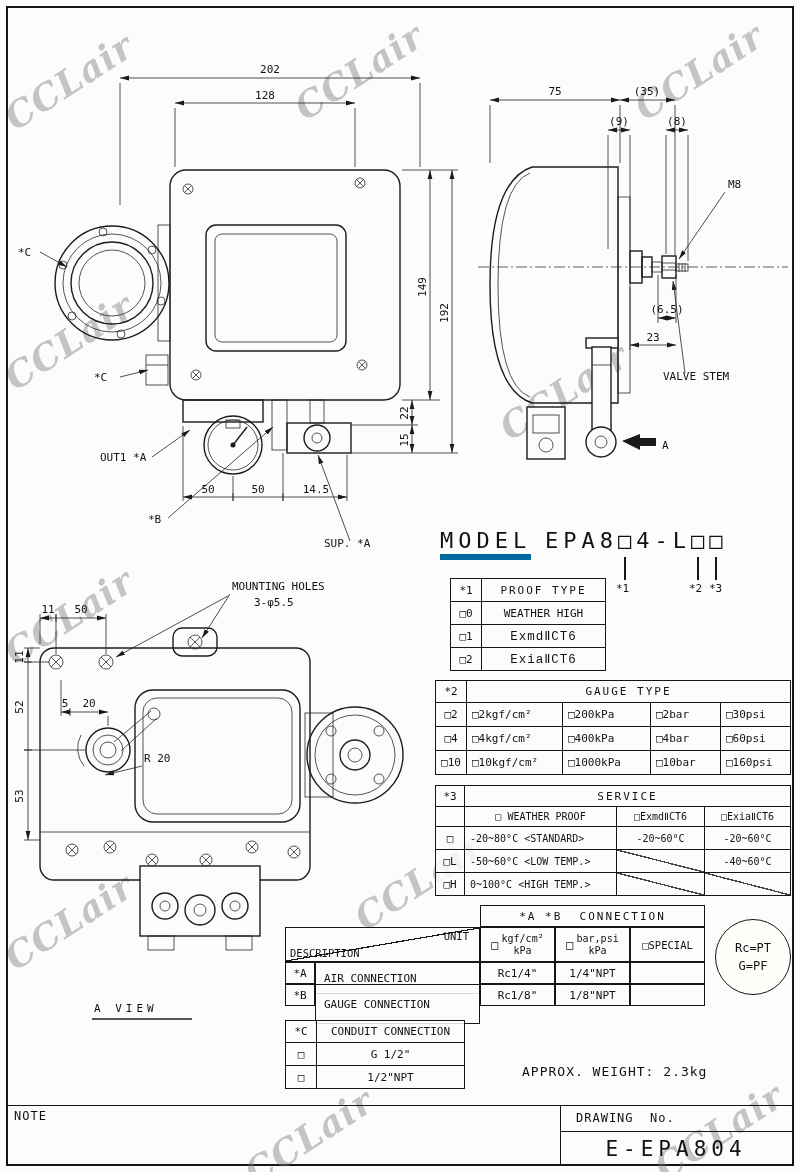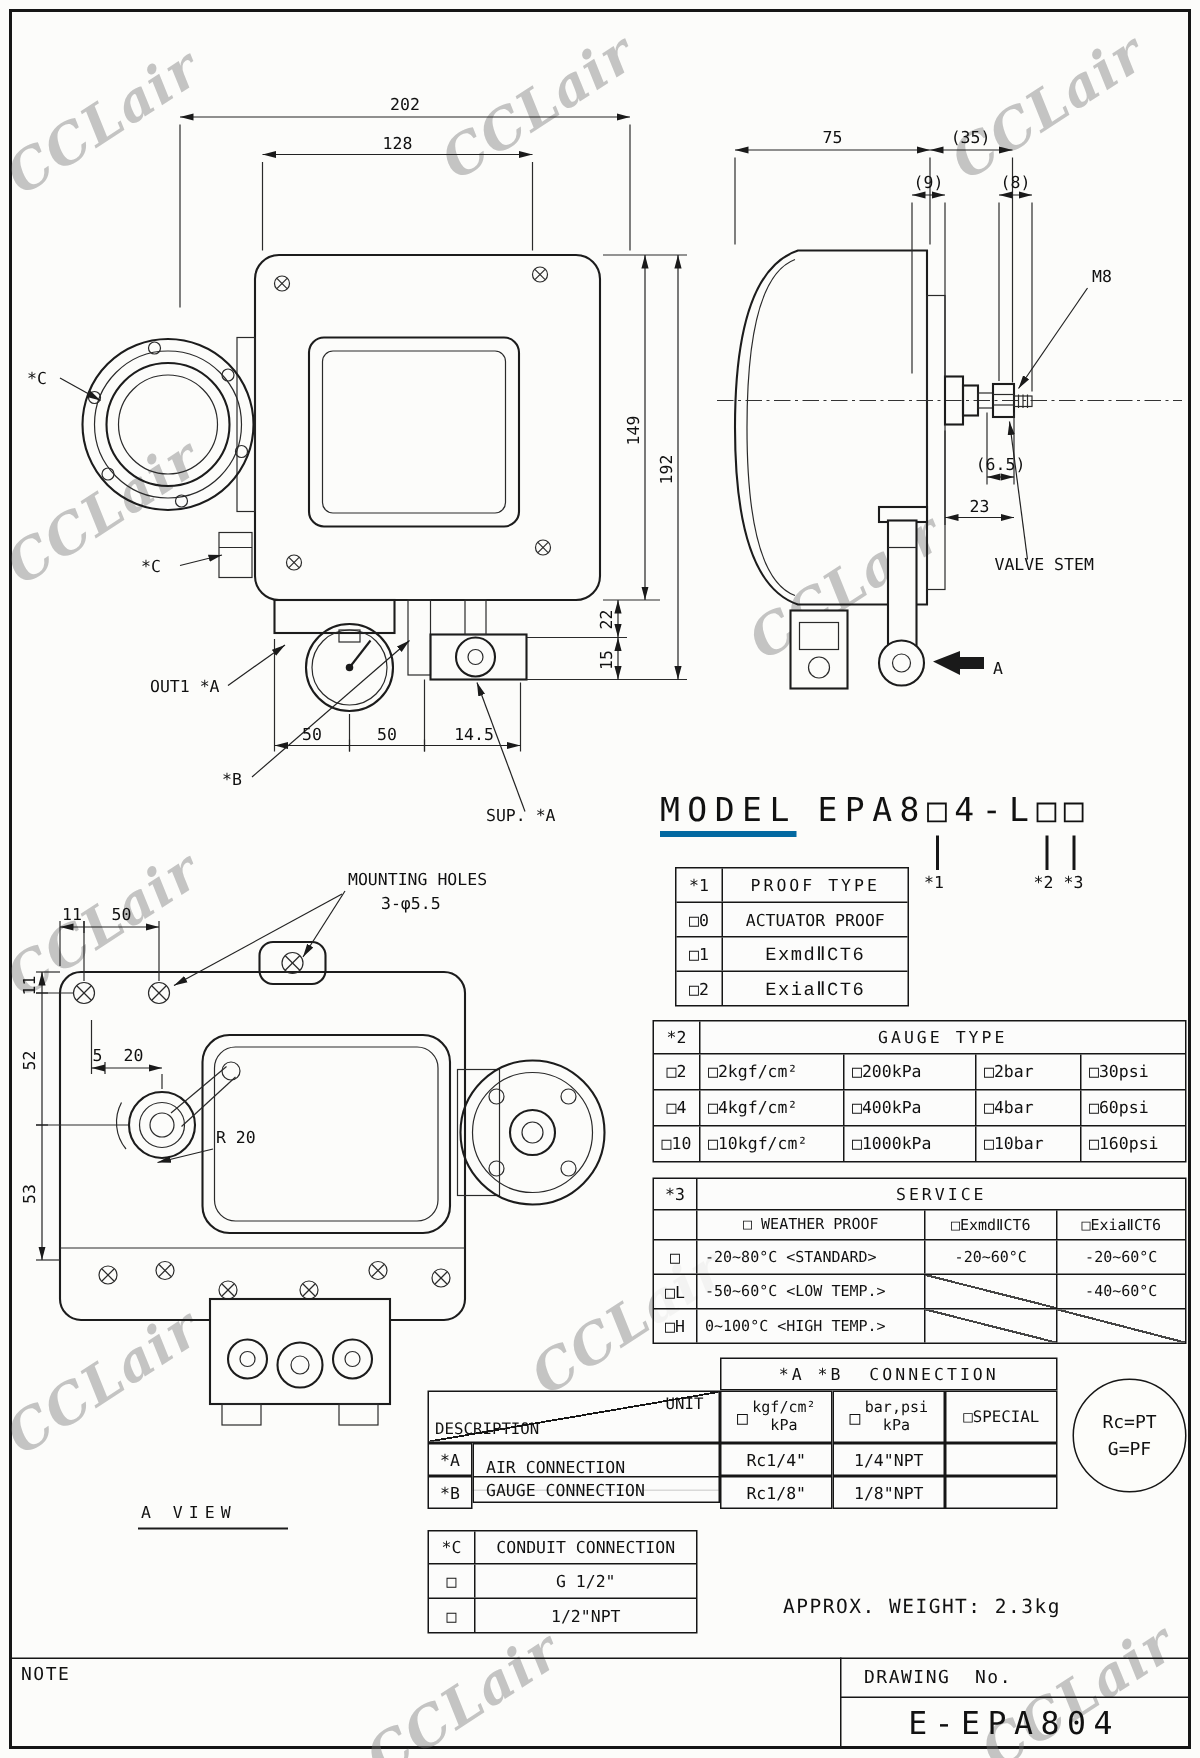--- a/index.html
+++ b/index.html
@@ -333,37 +333,37 @@
       <text x="13" y="147" text-anchor="middle" transform="rotate(-90 13 147)">52</text>
       <text x="13" y="236" text-anchor="middle" transform="rotate(-90 13 236)">53</text>
       <text x="55" y="147" text-anchor="middle">5</text>
       <text x="79" y="147" text-anchor="middle">20</text>
       <text x="134" y="202">R 20</text>
       <text x="84" y="452" font-size="15" letter-spacing="4">A VIEW</text>
     </g>
     <line x1="82" y1="459" x2="182" y2="459" class="ln"></line>
   </svg>
 
-  <div class="t" style="left:440px;top:528px;font-size:22px;letter-spacing:5px;border-bottom:4px solid #0369a1;padding-bottom:1px">MODEL</div>
+  <div class="t" style="left:440px;top:528px;font-size:22px;letter-spacing:5px;border-bottom:6px solid #0369a1;padding-bottom:1px">MODEL</div>
   <div class="t" style="left:545px;top:528px;font-size:22px;letter-spacing:5px">EPA8□4-L□□</div>
   <div class="refline" style="left:624px;top:557px;height:23px"></div>
   <div class="refline" style="left:697px;top:557px;height:23px"></div>
   <div class="refline" style="left:715px;top:557px;height:23px"></div>
   <div class="t" style="left:616px;top:582px;font-size:11px">*1</div>
   <div class="t" style="left:689px;top:582px;font-size:11px">*2</div>
   <div class="t" style="left:709px;top:582px;font-size:11px">*3</div>
 
   <div class="tbl" style="left:450px;top:578px;width:156px">
     <div class="tr" style="height:22px">
       <div class="td key">*1</div>
       <div class="td fx hdr">PROOF TYPE</div>
     </div>
     <div class="tr" style="height:23px">
       <div class="td key">□0</div>
-      <div class="td fx">ACTUATOR PROOF</div>
+      <div class="td fx">WEATHER HIGH</div>
     </div>
     <div class="tr" style="height:23px">
       <div class="td key">□1</div>
       <div class="td fx big">ExmdⅡCT6</div>
     </div>
     <div class="tr" style="height:23px">
       <div class="td key">□2</div>
       <div class="td fx big">ExiaⅡCT6</div>
     </div>
   </div>
@@ -449,21 +449,21 @@
     </div>
     <div class="cc" style="left:345px;top:22px;width:75px;height:35px;font-size:10.5px">□SPECIAL</div>
 
     <div class="cc" style="left:0;top:57px;width:30px;height:22px">*A</div>
     <div class="cc" style="left:30px;top:57px;width:165px;height:32px;justify-content:flex-start;padding-left:8px">AIR CONNECTION</div>
     <div class="cc" style="left:195px;top:57px;width:75px;height:22px">Rc1/4"</div>
     <div class="cc" style="left:270px;top:57px;width:75px;height:22px">1/4"NPT</div>
     <div class="cc" style="left:345px;top:57px;width:75px;height:22px"></div>
 
     <div class="cc" style="left:0;top:79px;width:30px;height:22px">*B</div>
-    <div class="cc" style="left:30px;top:79px;width:165px;height:18px;justify-content:flex-start;padding-left:8px">GAUGE CONNECTION</div>
+    <div class="cc" style="left:30px;top:79px;width:165px;height:40px;justify-content:flex-start;padding-left:8px">GAUGE CONNECTION</div>
     <div class="cc" style="left:195px;top:79px;width:75px;height:22px">Rc1/8"</div>
     <div class="cc" style="left:270px;top:79px;width:75px;height:22px">1/8"NPT</div>
     <div class="cc" style="left:345px;top:79px;width:75px;height:22px"></div>
   </div>
 
   <div class="circ" style="left:715px;top:919px;width:74px;height:74px">
     <span>Rc=PT</span>
     <span>G=PF</span>
   </div>
 

